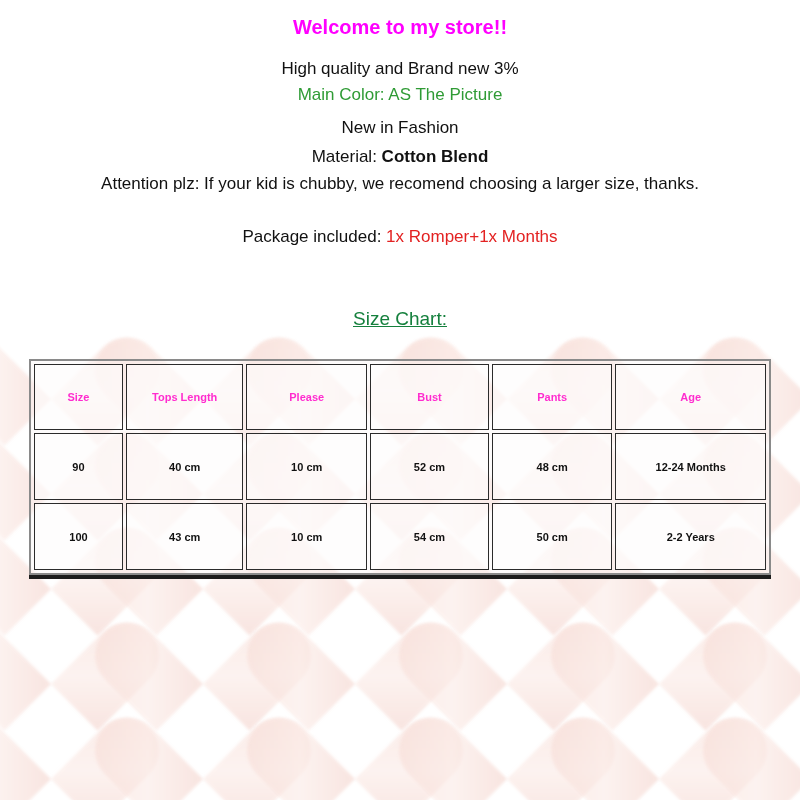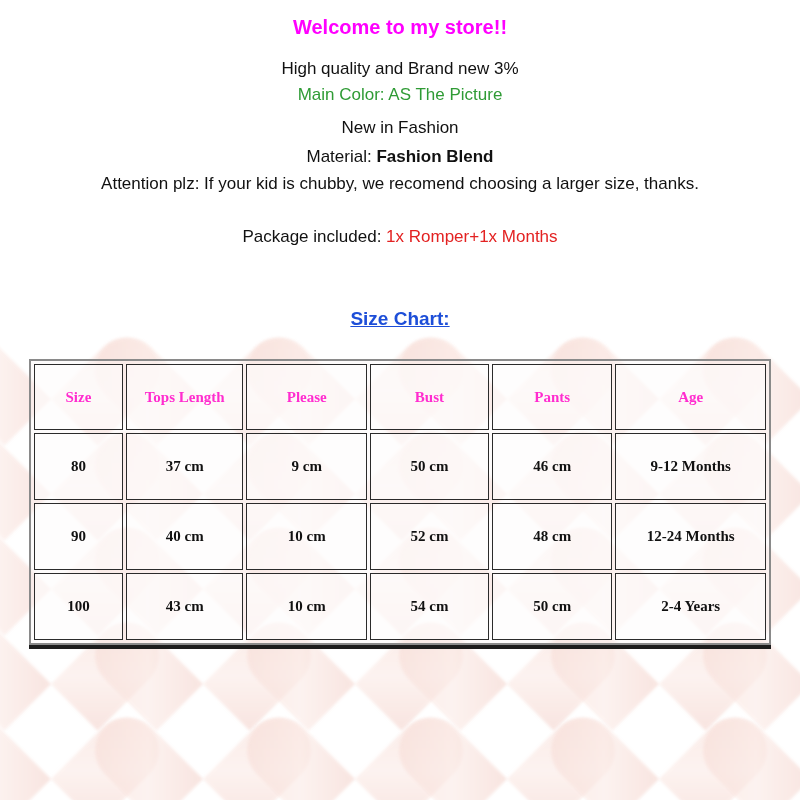--- a/index.html
+++ b/index.html
@@ -48,44 +48,43 @@
   .material   { margin-top: 11px; }
   .material b { font-weight: bold; }
   .attention  { margin-top: 9px; }
   .notice     { margin-top: 8px; color: #2f9b35; }
   .package    { margin-top: 35px; }
   .package .red { color: #e32222; }
 
   .size-chart-heading {
     margin-top: 62px;
     font-size: 19px;
-    font-weight: bold;
+    font-weight: normal;
     line-height: 22px;
-    color: #1d4ed8;
+    color: #15803d;
     text-decoration: underline;
   }
 
   
   table.size-chart {
     margin: 29px auto 0 auto;
     width: 742px;
     table-layout: fixed;
     border-collapse: separate;
     border-spacing: 3px;
     border: 2px solid #8a8a8a;
     box-shadow: 0 4px 0 #1c1c1c;
     background: rgba(250, 244, 243, 0.35);
   }
   table.size-chart th, table.size-chart td {
     border: 1px solid #2b2b2b;
     background: rgba(255, 255, 255, 0.55);
     vertical-align: middle;
     font-weight: bold;
-    font-size: 15px;
-    font-family: Liberation Serif, serif;
+    font-size: 11px;
   }
   table.size-chart th { height: 66px; color: #ff2ccf; }
   table.size-chart td { height: 67px; color: #111111; }
   col.c-size   { width: 12.4%; }
   col.c-tops   { width: 16.4%; }
   col.c-sleeve { width: 16.8%; }
   col.c-bust   { width: 16.6%; }
   col.c-pants  { width: 16.8%; }
   col.c-age    { width: 21.0%; }
 </style>
@@ -129,21 +128,21 @@
     <div class="heart" style="left: 441px; top: 768px;"></div>
     <div class="heart" style="left: 593px; top: 768px;"></div>
     <div class="heart" style="left: 745px; top: 768px;"></div>
   </div>
 
 <div class="content">
   <div class="title">Welcome to my store!!</div>
   <div class="line subtitle">High quality and Brand new 3%</div>
   <div class="line main-color">Main Color:  AS The Picture</div>
   <div class="line fashion">New in Fashion</div>
-  <div class="line material"><span>Material: </span><b>Fashion Blend</b></div>
+  <div class="line material"><span>Material: </span><b>Cotton Blend</b></div>
   <div class="line attention">Attention plz: If your kid is chubby, we recomend choosing a larger size, thanks.</div>
   <div class="line package"><span>Package included: </span><span class="red">1x Romper+1x Months</span></div>
 
   <div class="size-chart-heading">Size Chart:</div>
 
   <table class="size-chart">
     <colgroup>
       <col class="c-size">
         <col class="c-tops">
         <col class="c-sleeve">
@@ -156,38 +155,30 @@
         <th>Size</th>
         <th>Tops Length</th>
         <th>Please</th>
         <th>Bust</th>
         <th>Pants</th>
         <th>Age</th>
       </tr>
     </thead>
     <tbody>
       <tr>
-        <td>80</td>
-        <td>37 cm</td>
-        <td>9 cm</td>
-        <td>50 cm</td>
-        <td>46 cm</td>
-        <td>9-12 Months</td>
-      </tr>
-      <tr>
         <td>90</td>
         <td>40 cm</td>
         <td>10 cm</td>
         <td>52 cm</td>
         <td>48 cm</td>
         <td>12-24 Months</td>
       </tr>
       <tr>
         <td>100</td>
         <td>43 cm</td>
         <td>10 cm</td>
         <td>54 cm</td>
         <td>50 cm</td>
-        <td>2-4 Years</td>
+        <td>2-2 Years</td>
       </tr>
     </tbody>
   </table>
 </div>
 
 </body></html>

